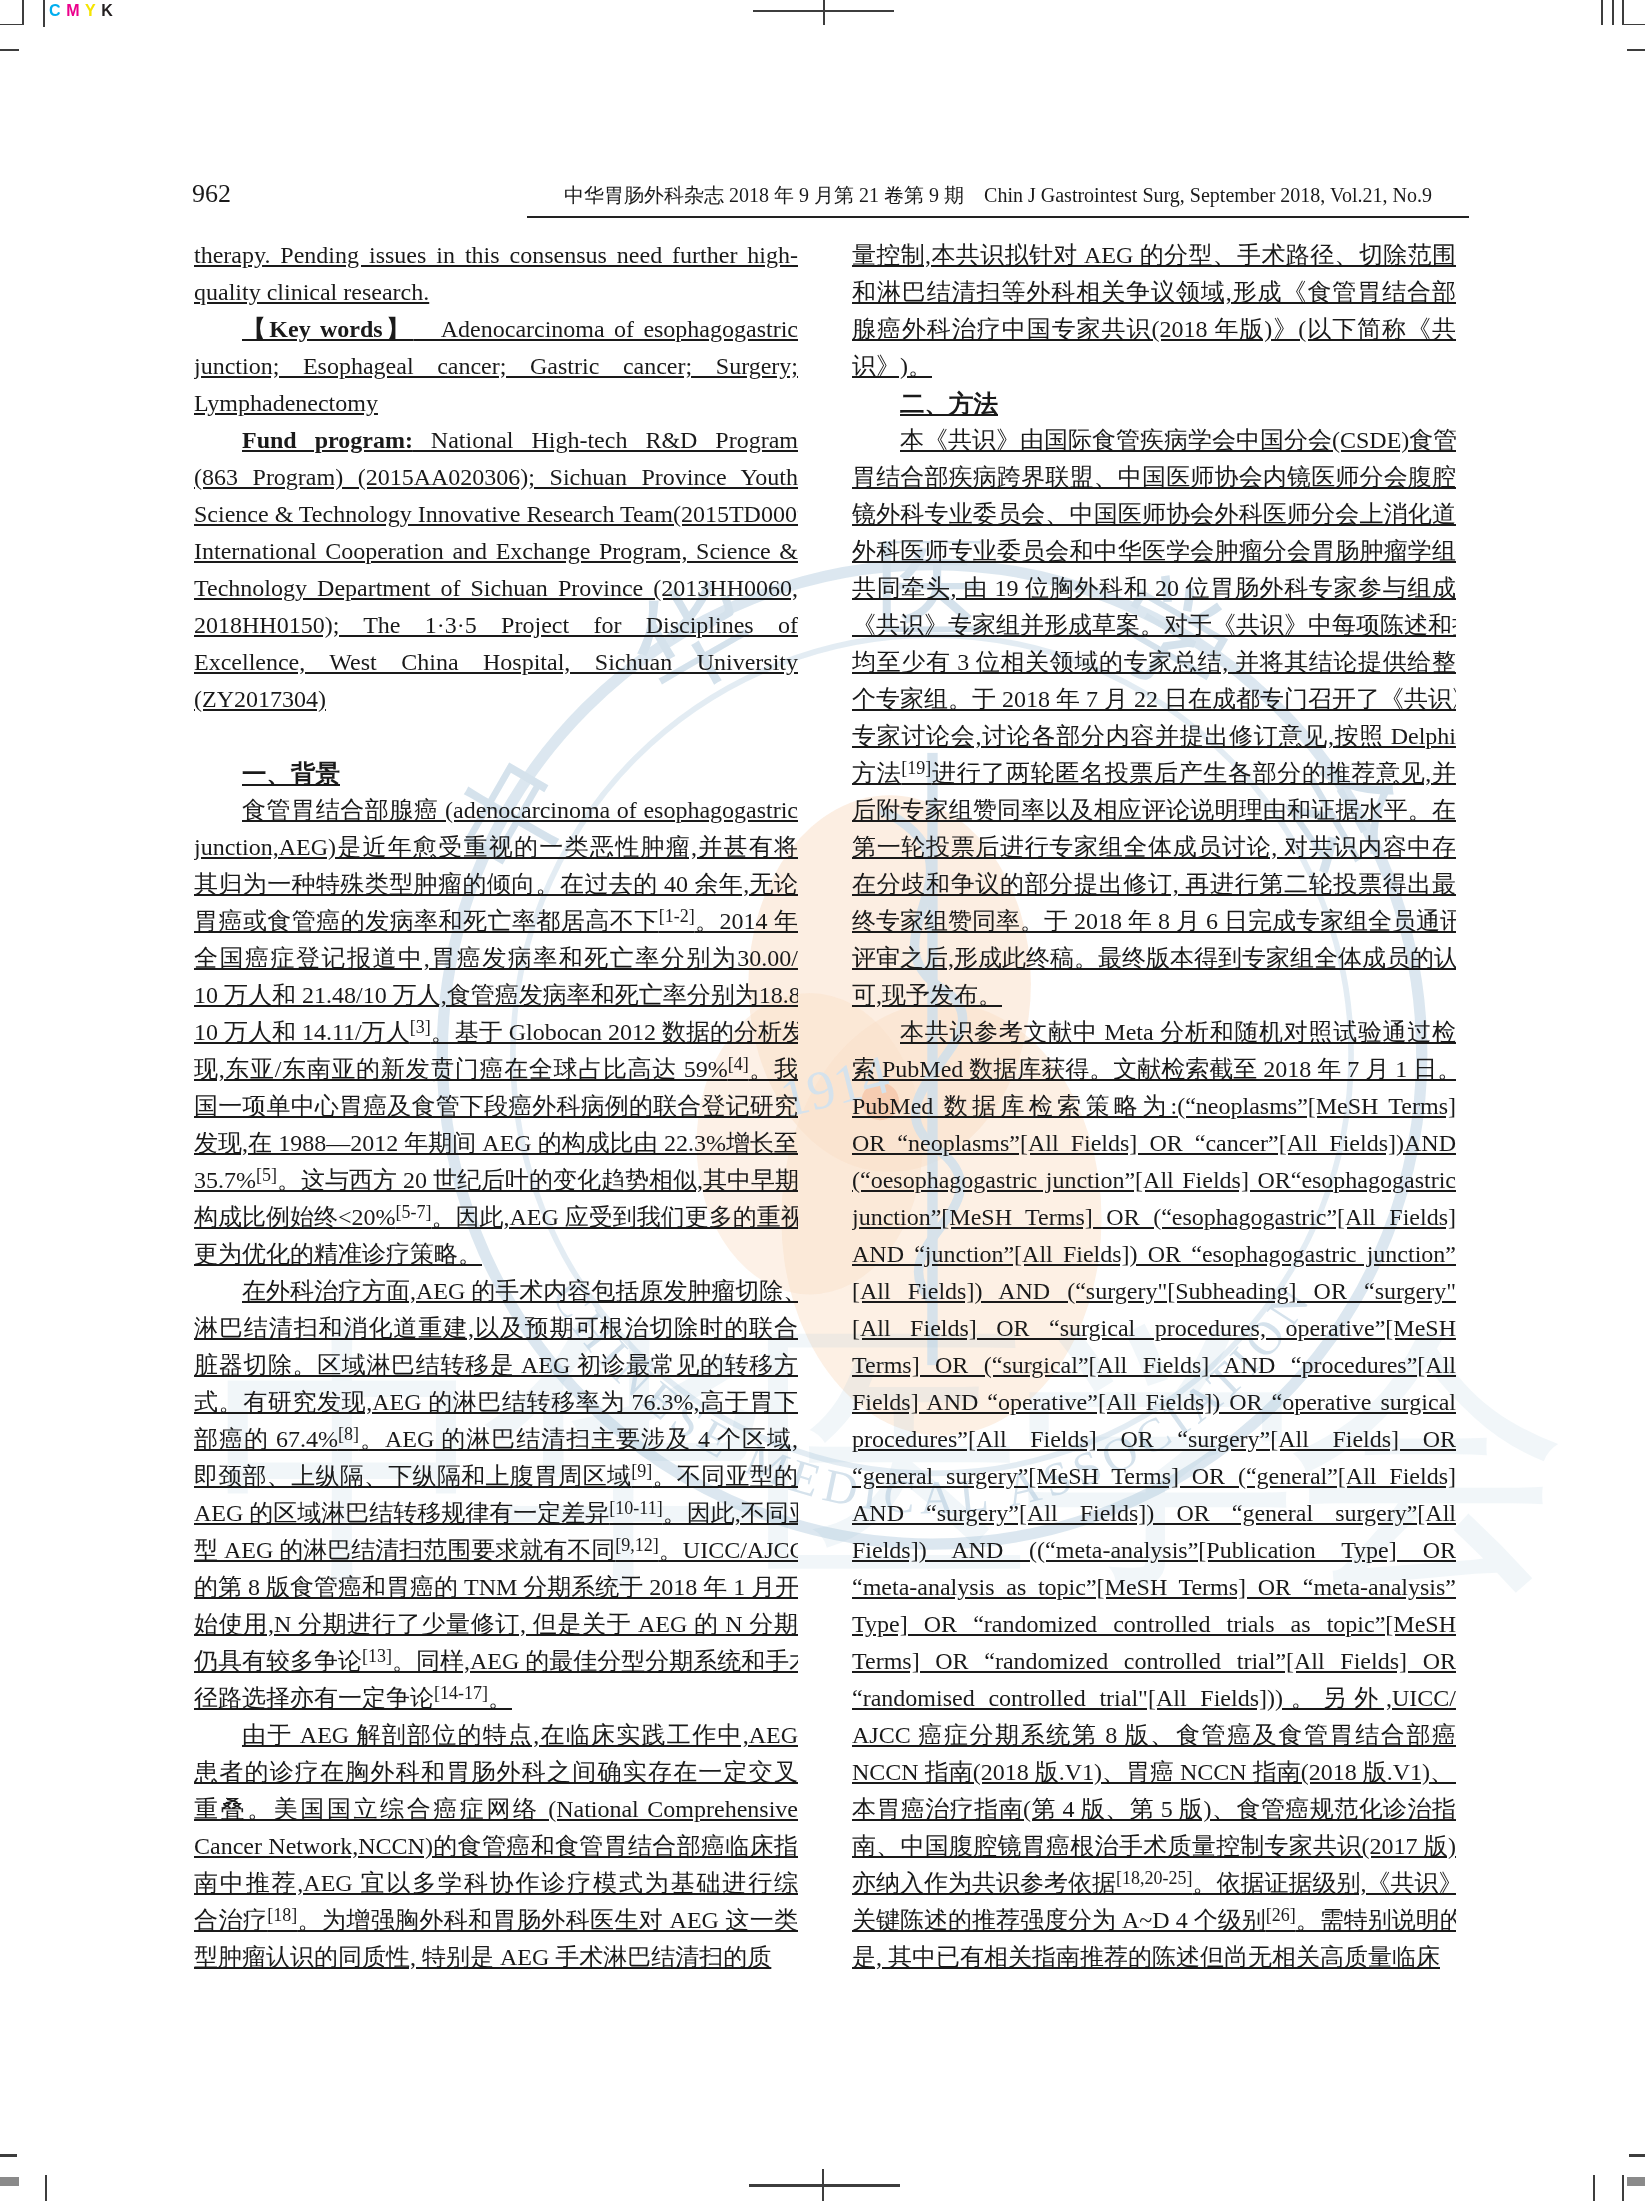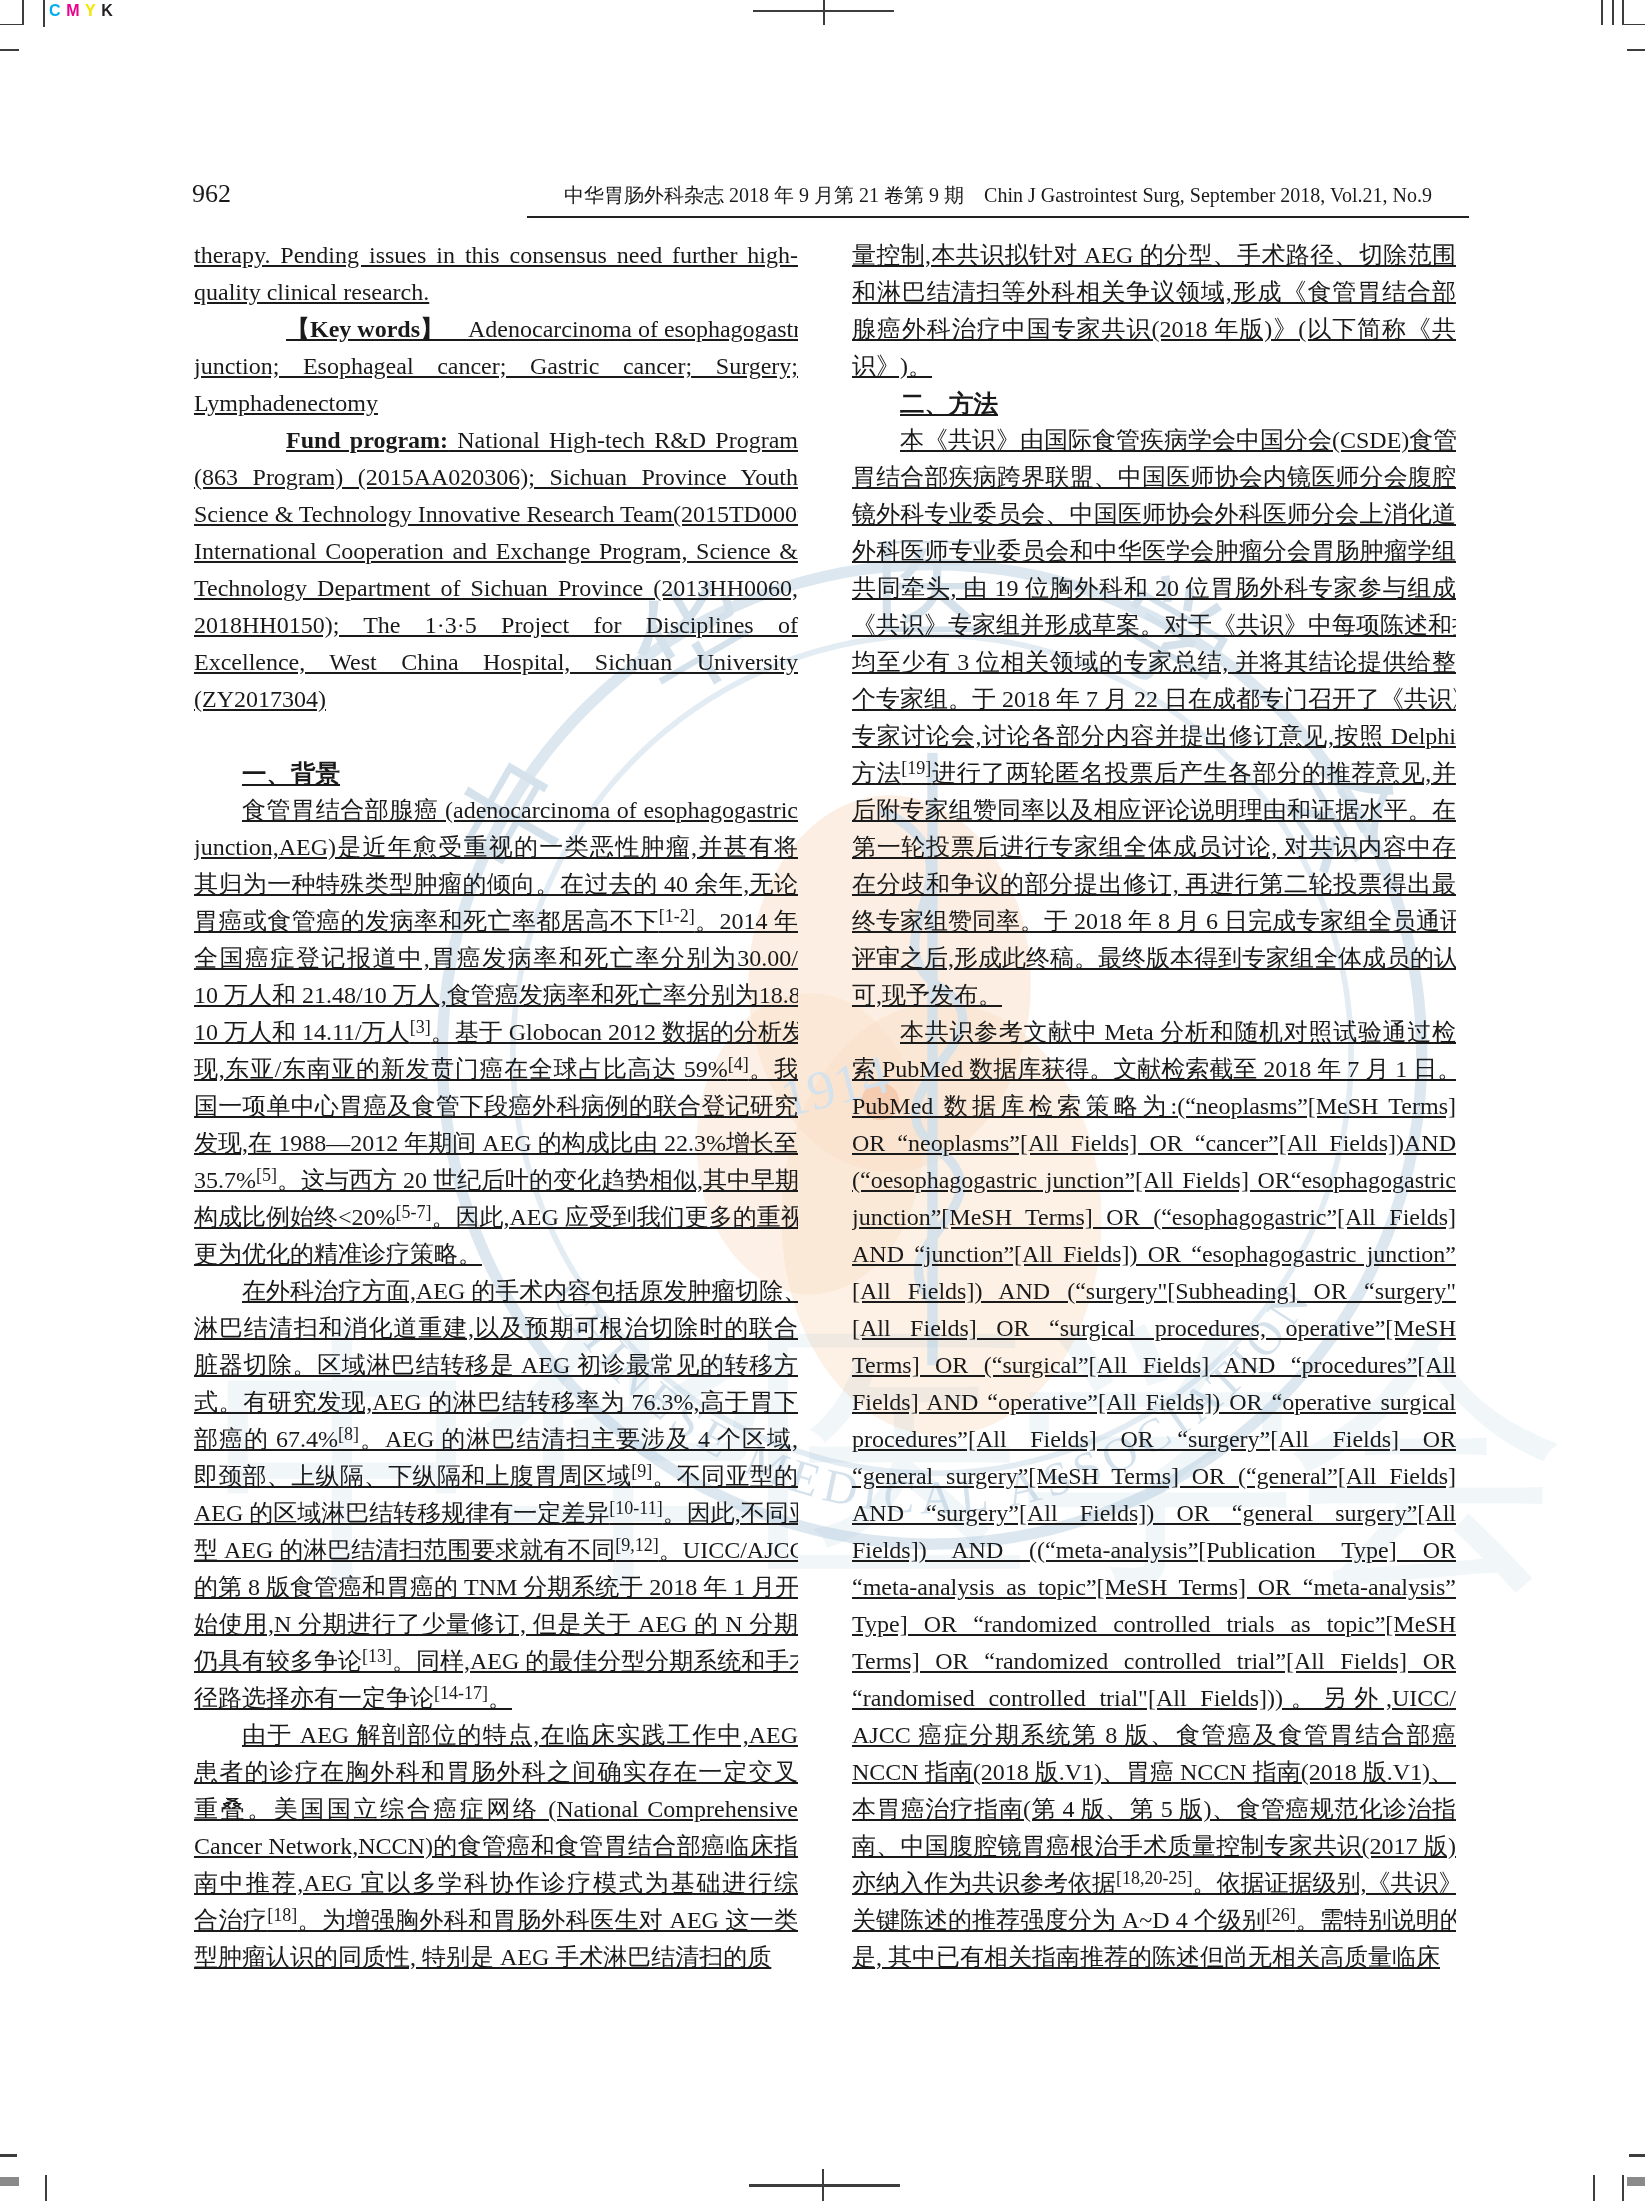--- a/index.html
+++ b/index.html
@@ -45,21 +45,21 @@
   }
   .line.end{text-align-last:left;}
   .line.indent{text-indent:48px;}
   .line.heading{
     font-weight:700;
     font-family:"Liberation Sans","DejaVu Sans",sans-serif;
     font-size:24.5px;
   }
   .line.spacer{height:37px;}
   sup{font-size:18px;vertical-align:6.6px;line-height:0;}
-  b{font-weight:700;margin-left:44px;}
+  b{font-weight:700;}
   
   .seal{
     position:absolute;left:414px;top:541px;width:1036px;height:1036px;
     z-index:0;opacity:.55;pointer-events:none;
   }
   .big-watermark-text{
     position:absolute;left:212px;top:1318px;width:1262px;
     font-size:282px;letter-spacing:-13px;line-height:1;
     color:rgba(168,197,219,0.16);z-index:0;pointer-events:none;
     font-family:"Liberation Serif","DejaVu Serif",serif;

